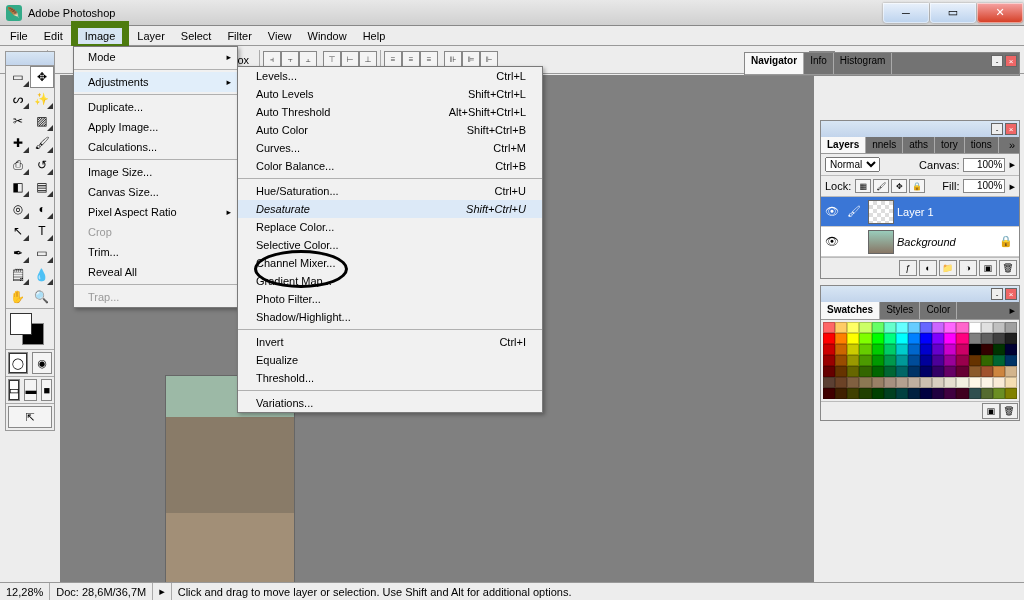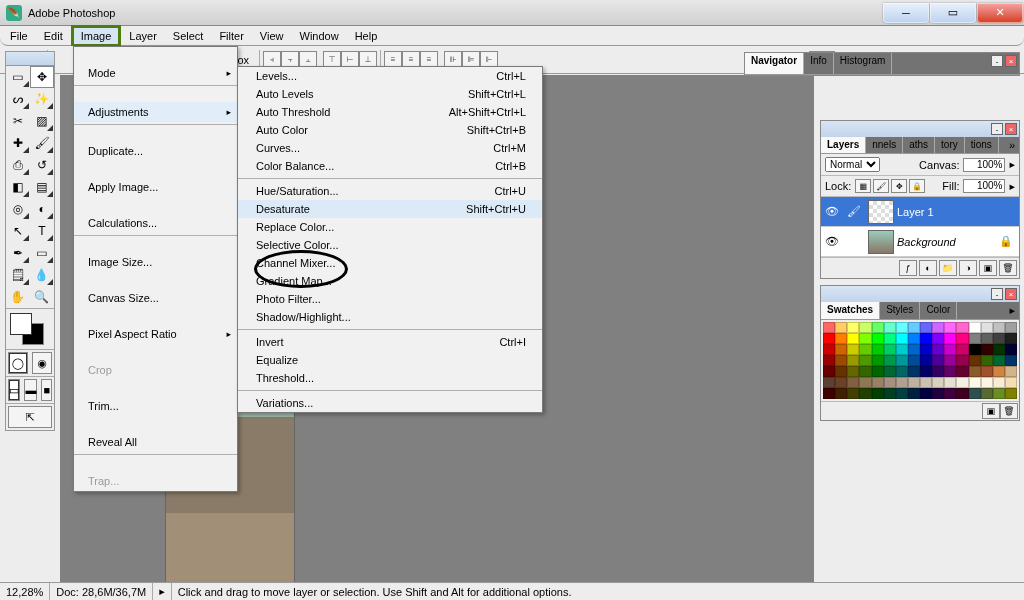--- a/index.html
+++ b/index.html
@@ -7,23 +7,23 @@
 
 
 .titlebar { height: 26px; background: linear-gradient(#e8e8e8,#d0d0d0); display: flex; align-items: center; padding-left: 6px; border-bottom:1px solid #888; }
 .titlebar .icon { width:16px; height:16px; margin-right:6px; background:#3a8; border-radius:3px; display:flex; align-items:center; justify-content:center; font-size:10px;}
 .titlebar .wincontrols { margin-left:auto; display:flex; }
 .winbtn { width:46px; height:20px; margin-right:1px; border-radius:0 0 4px 4px; display:flex; align-items:center; justify-content:center; box-shadow:inset 0 0 0 1px rgba(255,255,255,.5), 0 0 2px rgba(0,0,0,.4);}
 .winbtn.min,.winbtn.max { background:linear-gradient(#e9f1fb,#bcd3ee); }
 .winbtn.close { background:linear-gradient(#f6a4a4,#d43c22); color:white; }
 
 
-.menubar { height:20px; background:#ededed; border-bottom:1px solid #999; display:flex; align-items:center; padding-left:2px;border-radius:8px;}
+.menubar { height:20px; background:#ededed; border-bottom:1px solid #999; display:flex; align-items:center; padding-left:2px;}
 .menubar .mitem { padding:3px 8px; }
-.menubar .mitem.open { background:#d6e5f3; border:3px solid #4d7c0f; padding:2px 7px;}
+.menubar .mitem.open { background:#d6e5f3; border:7px solid #4d7c0f; padding:2px 7px;}
 
 
 .optbar { height:28px; background:#ededed; border-bottom:1px solid #999; display:flex; align-items:center; padding:0 6px; position:relative;}
 .optbar .seg { display:flex; align-items:center; gap:4px; margin-right:8px;}
 .ib { width:18px; height:18px; background:#f4f4f4; border:1px solid #888; display:inline-flex; align-items:center; justify-content:center; font-size:8px; color:#444;}
 .divv { width:1px; height:20px; background:#aaa; margin:0 3px;}
 .optright { margin-left:auto; display:flex; align-items:center; gap:2px;}
 .tabbtn { border:1px solid #888; background:#f0f0f0; padding:1px 6px; font-size:10px;}
 
 
@@ -40,30 +40,30 @@
 .modebtn { flex:1; height:22px; border:1px solid #888; margin:2px; background:#f4f4f4; display:flex; align-items:center; justify-content:center;}
 .modebtn.sel{ background:#fff; box-shadow:inset 0 0 0 1px #333;}
 
 
 .canvas-area { position:absolute; left:60px; top:75px; right:210px; bottom:18px; background:#808080;}
 .docwin { position:absolute; left:105px; top:300px; width:130px; height:230px; border:1px solid #666; background:#fff;}
 .docimg { width:100%; height:100%; background:linear-gradient(180deg,#9cb9a6 0 18%,#897b68 18% 60%, #a28f77 60% 100%);}
 
 
 .dropdown { position:absolute; left:73px; top:46px; width:165px; background:#f1f1f1; border:1px solid #7a7a7a; box-shadow:2px 2px 4px rgba(0,0,0,.3); z-index:50;}
-.dropdown .ditem { padding:4px 22px 4px 14px; position:relative; display:flex; justify-content:space-between; align-items:center;margin-top:16px;}
+.dropdown .ditem { padding:4px 22px 4px 14px; position:relative; display:flex; justify-content:space-between; align-items:center;}
 .dropdown .ditem.submenu::after { content:'▸'; position:absolute; right:6px; font-size:9px;}
 .dropdown .dsep { height:1px; background:#b0b0b0; margin:2px 0;}
 .dropdown .ditem.hl { background:#e1eefa;}
 .dropdown .ditem.dim { color:#9a9a9a;}
 
 
 .submenuPanel { position:absolute; left:237px; top:66px; width:306px; background:#f1f1f1; border:1px solid #7a7a7a; box-shadow:2px 2px 4px rgba(0,0,0,.3); z-index:60;}
 .submenuPanel .srow { display:flex; justify-content:space-between; padding:3px 16px 3px 18px; position:relative;}
-.submenuPanel .srow.hl { background:#dce9f7;}
+.submenuPanel .srow.hl { background:#dce9f7;font-style:italic;}
 .submenuPanel .ssep { height:1px; background:#b0b0b0; margin:3px 0;}
 
 
 .annotation { position:absolute; left:254px; top:250px; width:94px; height:38px; border:3px solid #000; border-radius:50%; z-index:100; pointer-events:none;}
 
 
 .rpanels { position:absolute; right:4px; top:80px; width:200px; display:flex; flex-direction:column; gap:6px;}
 .panel { border:1px solid #888; background:#ededed;}
 .panel .phdr { height:16px; background:linear-gradient(#d8e6f4,#c2d4eb); display:flex; justify-content:flex-end; align-items:center; gap:2px; padding:0 2px;}
 .sqbtn { width:12px; height:12px; border:1px solid #666; background:#eee; display:flex; align-items:center; justify-content:center; font-size:8px;}

